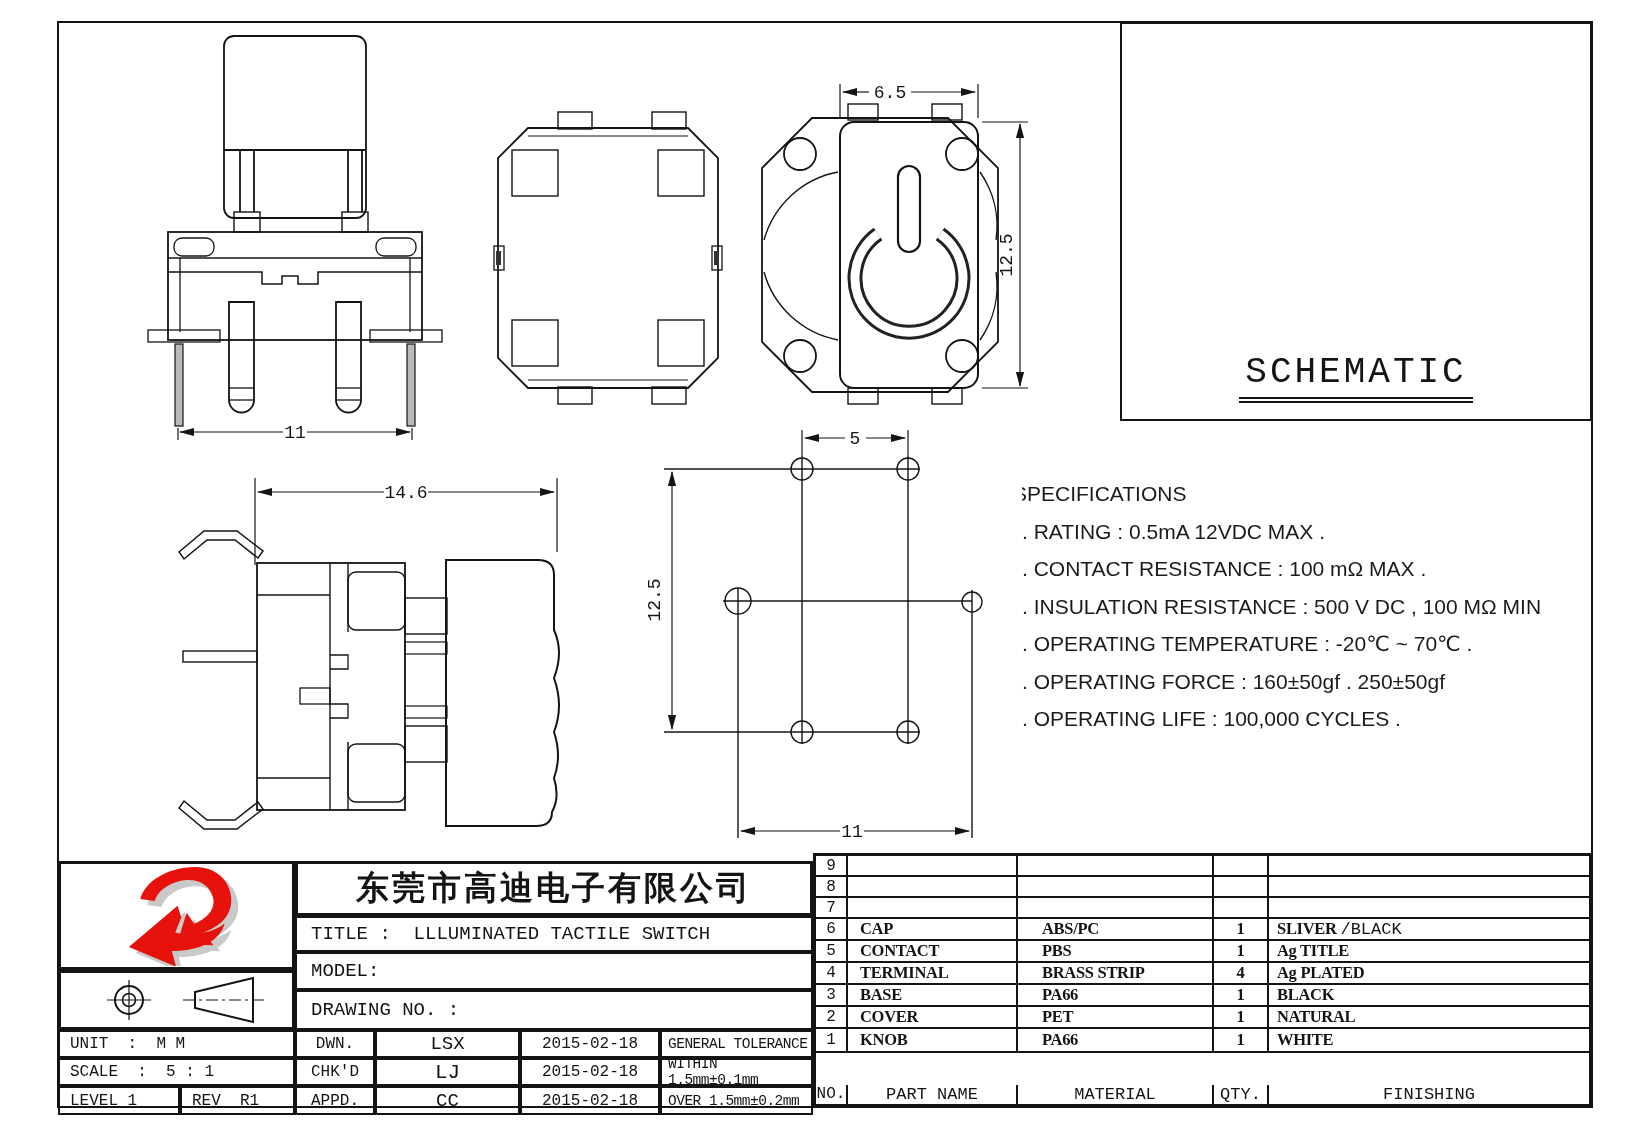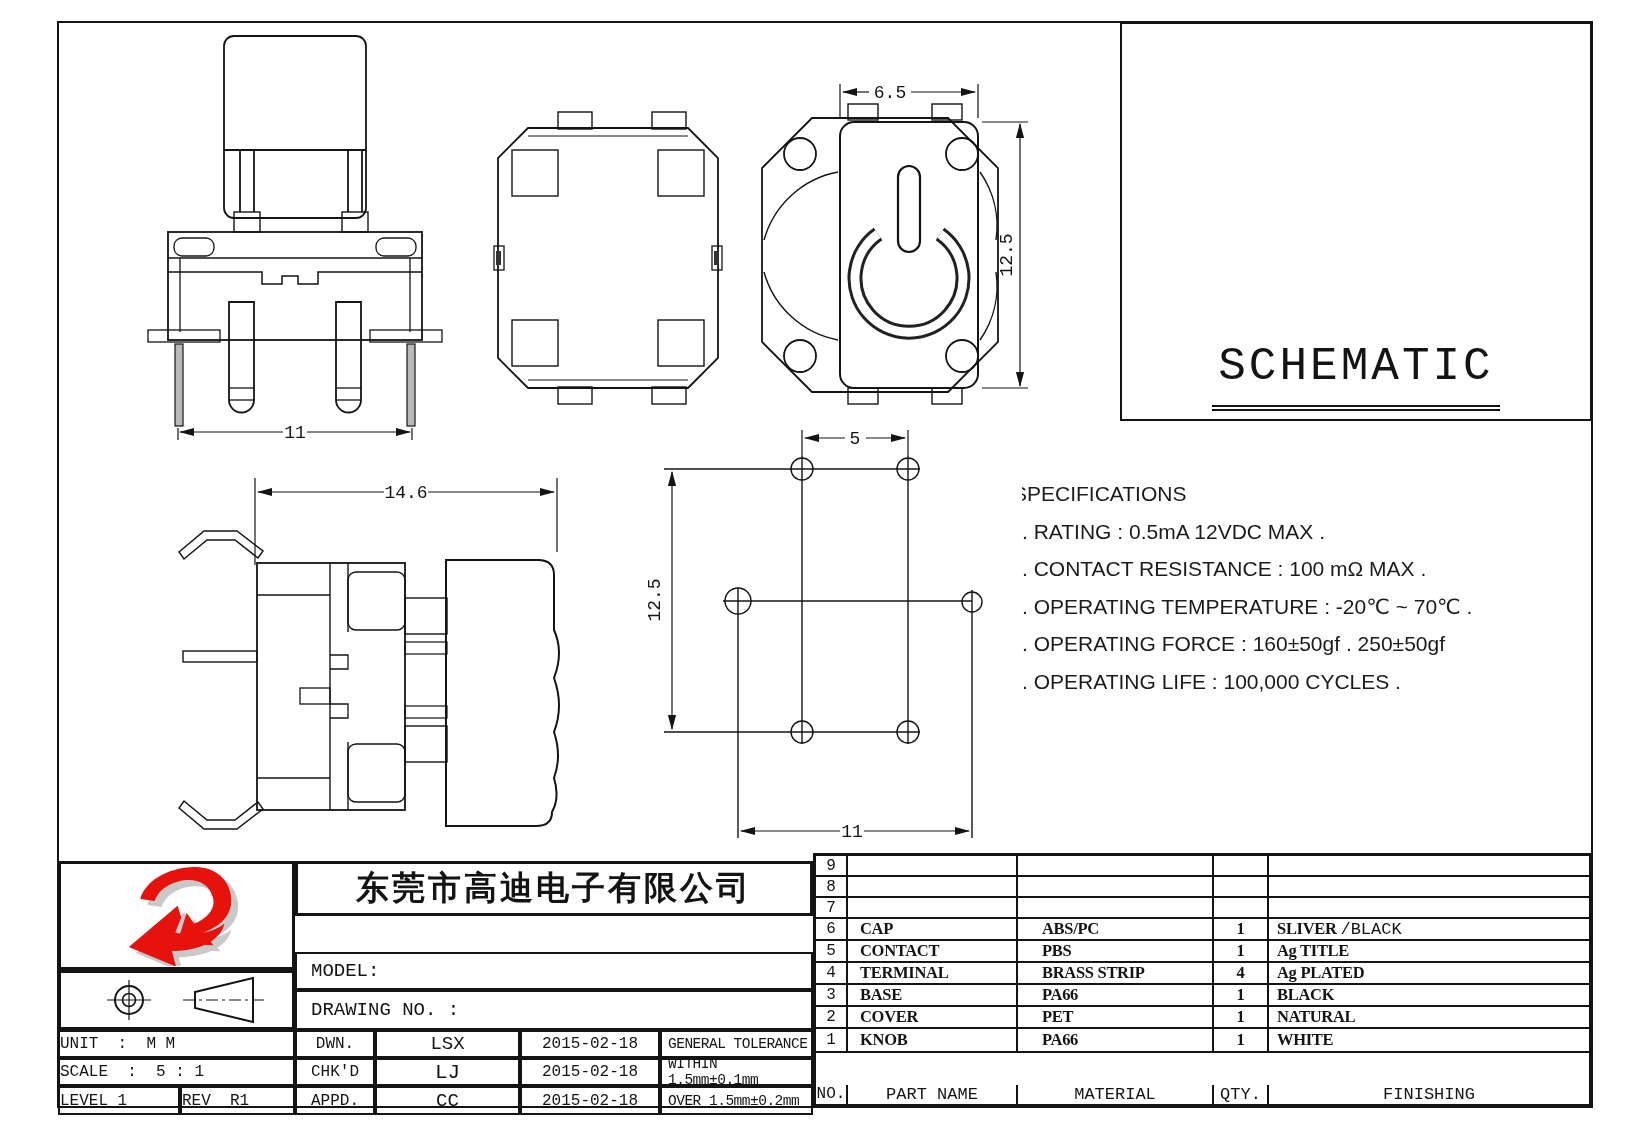--- a/index.html
+++ b/index.html
@@ -5,27 +5,27 @@
   html,body{margin:0;padding:0;background:#ffffff;}
   #page{position:relative;width:1651px;height:1124px;background:#fff;overflow:hidden;
         font-family:"Liberation Mono", monospace; color:#141414;}
   svg text{font-family:"Liberation Mono", monospace; fill:#141414;}
   .cell{position:absolute;box-sizing:border-box;border:2px solid #141414;background:transparent;
         display:flex;align-items:center;margin-top:8px;}
   .thick{border-width:3px;}
   .company{justify-content:center;font-family:"Liberation Sans",sans-serif;font-weight:bold;
            font-size:33px;letter-spacing:3px;}
   .tb-text{font-size:19px;padding-left:14px;white-space:pre;}
-  .small-text{font-size:16px;white-space:pre;}
+  .small-text{font-size:16px;padding-left:10px;white-space:pre;}
   .ctr{justify-content:center;padding-left:0;}
   .tol{font-size:14.5px;padding-left:6px;letter-spacing:-0.5px;}
   #schembox{position:absolute;left:1120px;top:22px;width:472px;height:399px;
             box-sizing:border-box;border:2px solid #141414;}
   #schembox .lbl{position:absolute;bottom:26px;left:0;right:0;text-align:center;}
-  #schembox .lbl span{font-size:46px;letter-spacing:3px;border-bottom:6px double #141414;padding:0 6px 12px;}
+  #schembox .lbl span{font-size:36px;letter-spacing:3px;border-bottom:6px double #141414;padding:0 6px 4px;}
   #specs{position:absolute;left:1022px;top:482px;font-family:"Liberation Sans","DejaVu Sans",sans-serif;
          font-size:21px;color:#1b1b1b;}
   #specs .line{height:37.5px;white-space:pre;}
   #specs-cover{position:absolute;left:1005px;top:480px;width:17px;height:34px;background:#fff;z-index:5;}
   
   #parts{position:absolute;left:813px;top:853px;width:779px;height:254px;box-sizing:border-box;
          border:3px solid #141414;display:flex;flex-direction:column;}
   .prow{display:flex;border-bottom:2px solid #141414;box-sizing:border-box;}
   .prow:last-child{border-bottom:none;}
   .pc{box-sizing:border-box;border-right:2px solid #141414;display:flex;align-items:center;overflow:hidden;}
@@ -202,20 +202,21 @@
   <div id="schembox">
     <div class="lbl">
       <span>SCHEMATIC</span>
     </div>
   </div>
 
   <div id="specs">
     <div class="line" style="margin-left:-9px;">SPECIFICATIONS</div>
     <div class="line">. RATING : 0.5mA 12VDC MAX .</div>
     <div class="line">. CONTACT RESISTANCE : 100 mΩ MAX .</div>
+    <div class="line">. INSULATION RESISTANCE : 500 V DC , 100 MΩ MIN</div>
     <div class="line">. OPERATING TEMPERATURE : -20℃ ~ 70℃ .</div>
     <div class="line">. OPERATING FORCE : 160±50gf . 250±50gf</div>
     <div class="line">. OPERATING LIFE : 100,000 CYCLES .</div>
   </div>
   <div id="specs-cover"></div>
 
   <div class="cell thick" style="left:58px;top:853px;width:237px;height:109px;justify-content:center;">
     <svg width="200" height="100" viewBox="0 0 200 100">
       <g transform="rotate(-8 100 50)">
         <g transform="translate(6,7)" fill="#c9c9c9">
@@ -235,20 +236,21 @@
       <circle cx="52" cy="28" r="6.5" stroke-width="1.6"></circle>
       <line x1="30" y1="28" x2="74" y2="28" stroke-width="1.2"></line>
       <line x1="52" y1="8" x2="52" y2="48" stroke-width="1.2"></line>
       <polygon points="118,20 176,6 176,50 118,36" stroke-width="2"></polygon>
       <line x1="106" y1="28" x2="188" y2="28" stroke-width="1.2" stroke-dasharray="12 4 3 4"></line>
     </svg>
   </div>
   <div class="cell thick company" style="left:295px;top:853px;width:518px;height:55px;">
     <span>东莞市高迪电子有限公司</span>
   </div>
+  <div class="cell tb-text" style="left:295px;top:908px;width:518px;height:36px;">TITLE :  LLLUMINATED TACTILE SWITCH</div>
   <div class="cell tb-text" style="left:295px;top:944px;width:518px;height:38px;">MODEL:</div>
   <div class="cell tb-text" style="left:295px;top:982px;width:518px;height:40px;">DRAWING NO. :</div>
 
   <div class="cell small-text" style="left:58px;top:1022px;width:237px;height:28px;">UNIT  :  M M</div>
   <div class="cell small-text ctr" style="left:295px;top:1022px;width:80px;height:28px;">DWN.</div>
   <div class="cell small-text ctr" style="left:375px;top:1022px;width:145px;height:28px;font-size:19px;">LSX</div>
   <div class="cell small-text ctr" style="left:520px;top:1022px;width:140px;height:28px;">2015-02-18</div>
   <div class="cell tol" style="left:660px;top:1022px;width:153px;height:28px;">GENERAL TOLERANCE</div>
 
   <div class="cell small-text" style="left:58px;top:1050px;width:237px;height:28px;">SCALE  :  5 : 1</div>

